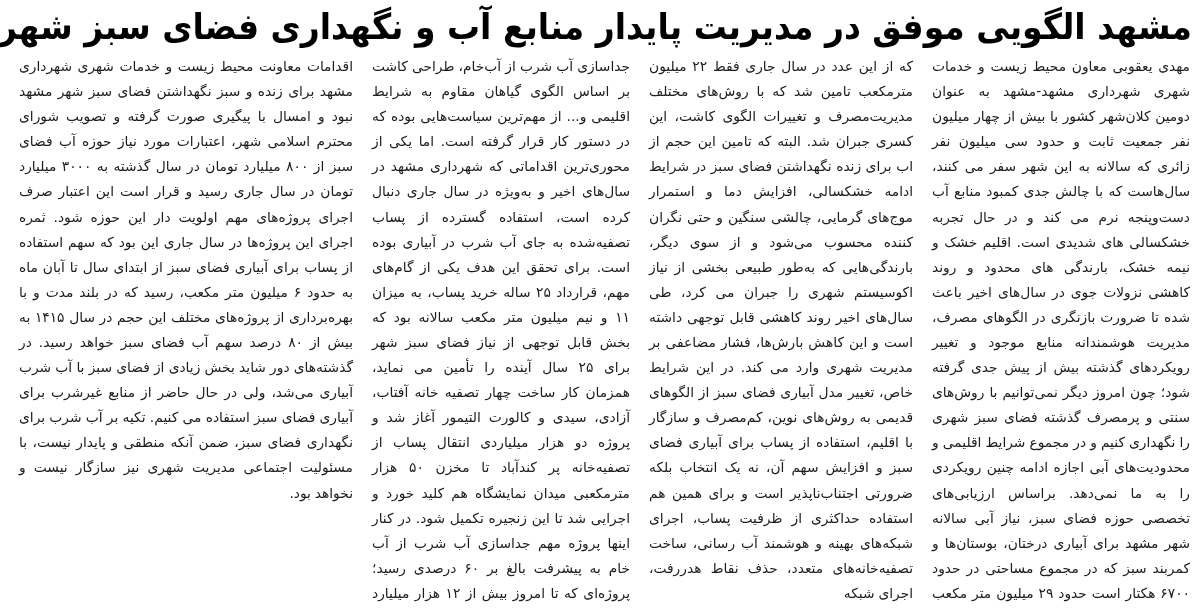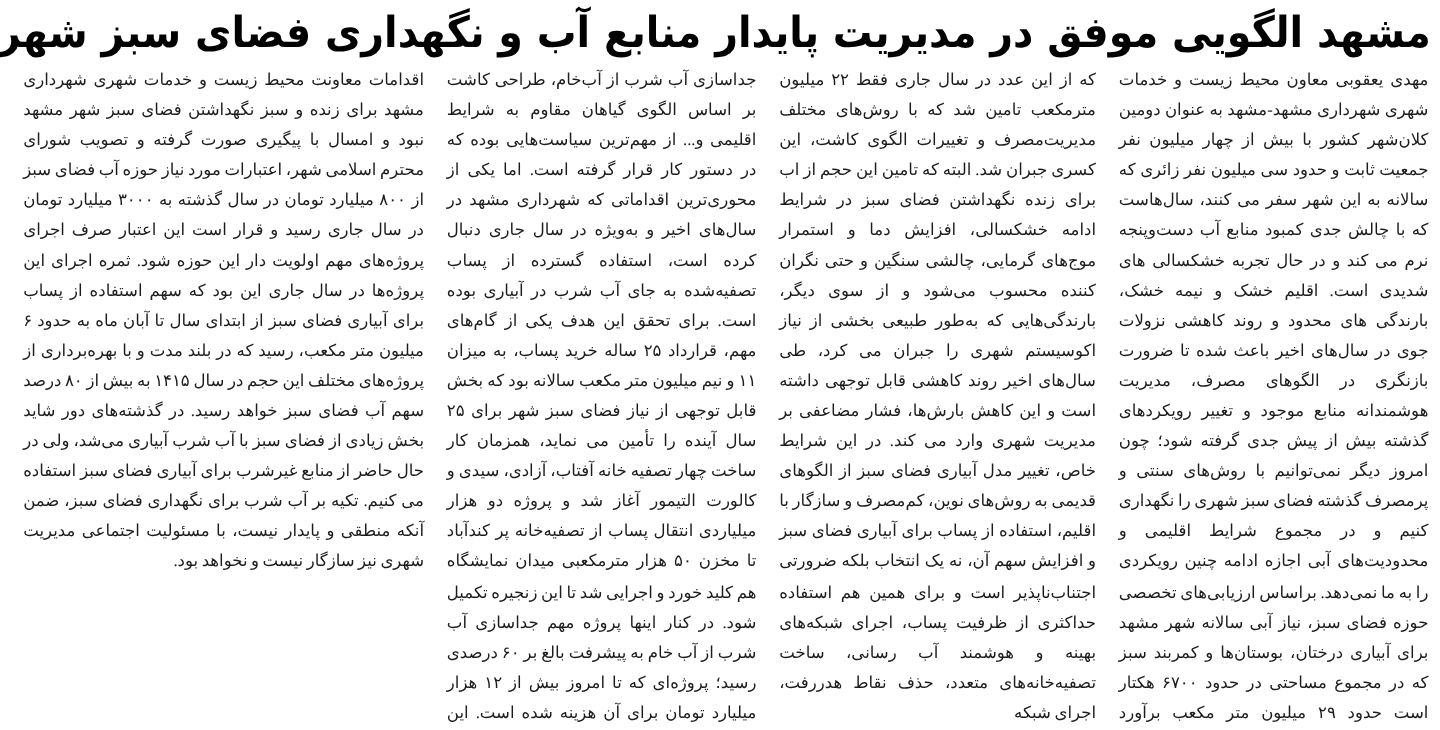--- a/index.html
+++ b/index.html
@@ -44,21 +44,20 @@
   }
   .col {
     margin: 0;
     direction: rtl;
     text-align: justify;
     text-justify: inter-word;
     font-size: 13.8px;
     line-height: 25.1px;
     color: #1c1c1c;
     word-spacing: -0.5px;
-    font-family: Liberation Serif, serif;
   }
   .c1 { width: 258px; }
   .c2 { width: 264px; }
   .c3 { width: 258px; }
   .c4 { width: 334px; }
 </style>
 </head>
 <body>
 
 <div class="page">

